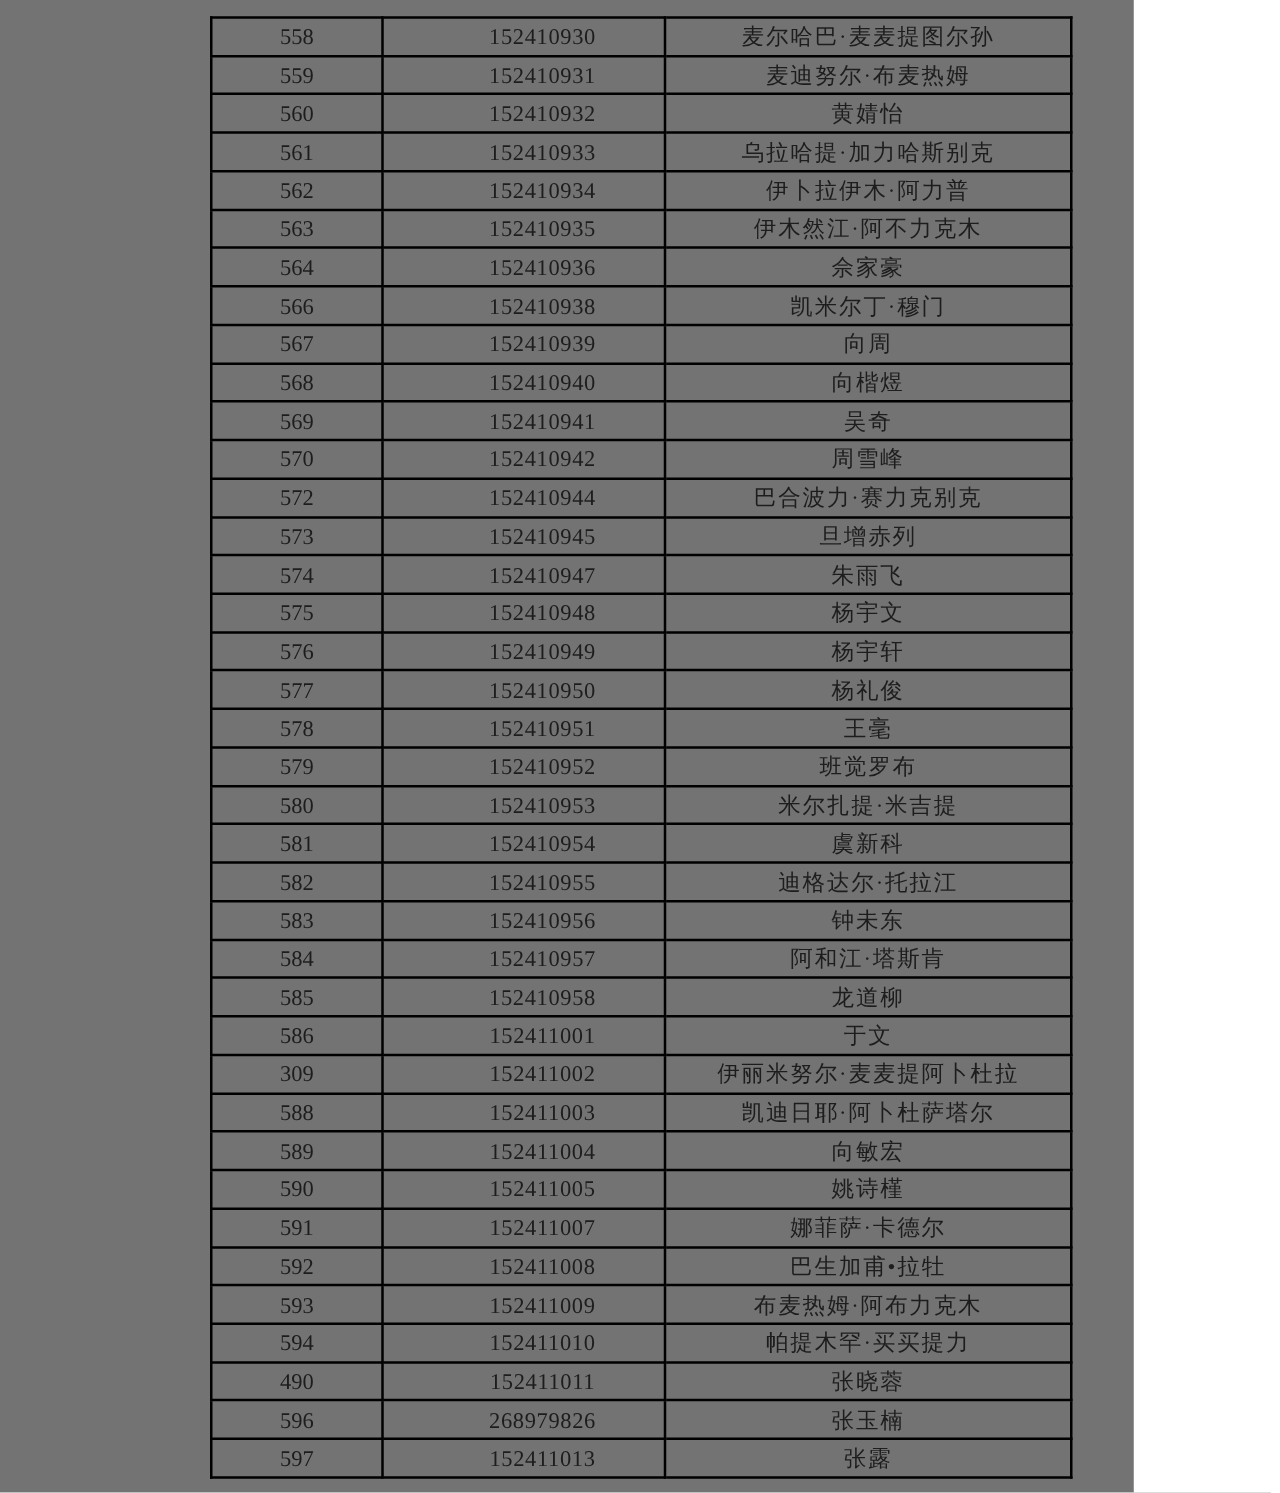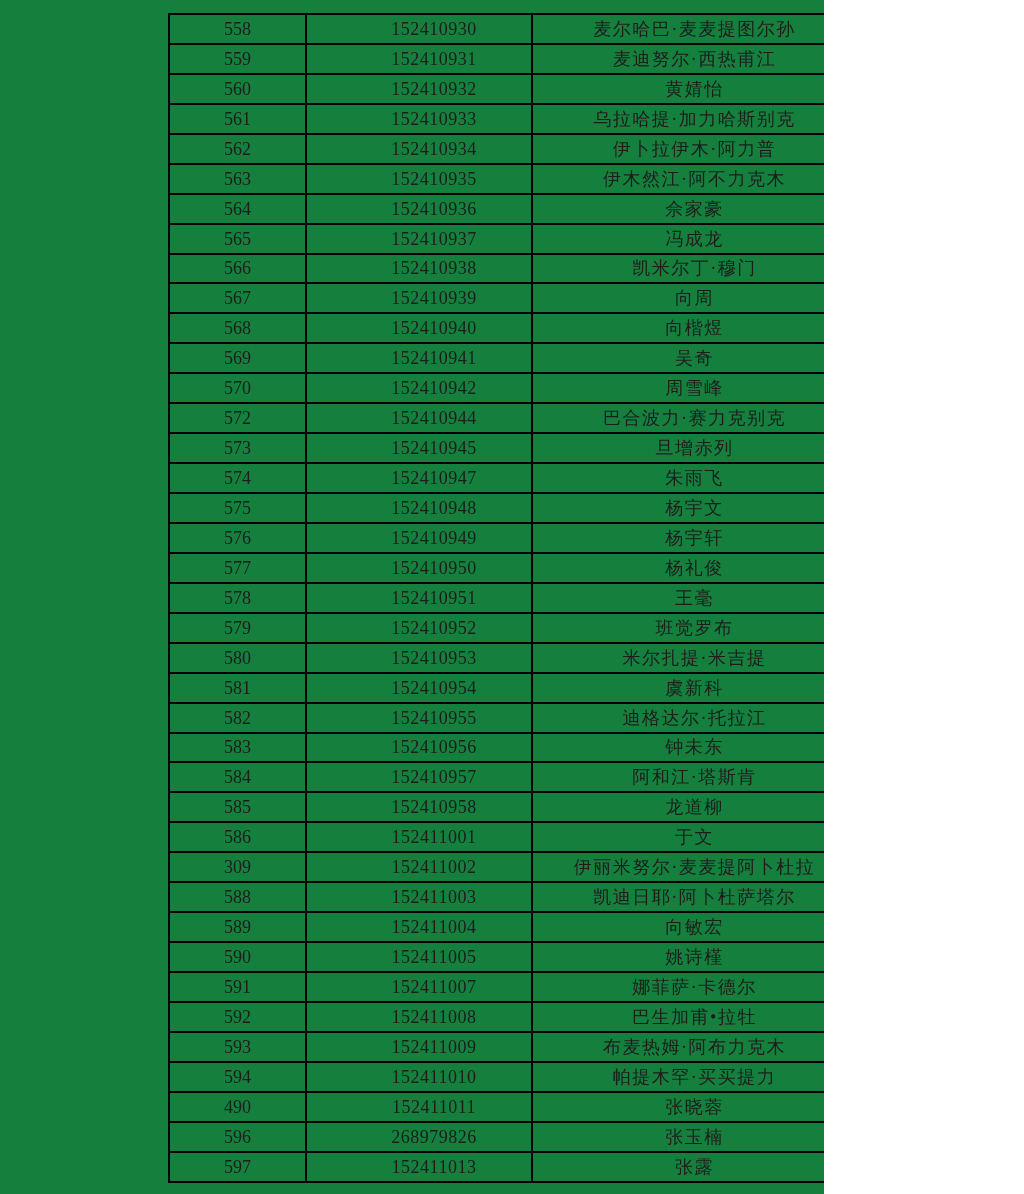--- a/index.html
+++ b/index.html
@@ -6,23 +6,23 @@
   html, body {
     margin: 0;
     padding: 0;
     background: #ffffff;
     width: 1024px;
     height: 1194px;
     font-family: "Liberation Serif", "DejaVu Serif", serif;
   }
   .page {
     position: relative;
-    width: 824px;
+    width: 907px;
     height: 1194px;
-    background: #15803d;
+    background: #737373;
     overflow: hidden;
   }
   table.roster {
     position: absolute;
     left: 168px;
     top: 13px;
     width: 688px;
     height: 1170px;
     border-collapse: collapse;
     table-layout: fixed;
@@ -54,21 +54,21 @@
     </colgroup>
     <tbody id="roster-body">
         <tr>
           <td class="seq-cell">558</td>
           <td class="id-cell">152410930</td>
           <td class="name-cell">麦尔哈巴·麦麦提图尔孙</td>
         </tr>
         <tr>
           <td class="seq-cell">559</td>
           <td class="id-cell">152410931</td>
-          <td class="name-cell">麦迪努尔·西热甫江</td>
+          <td class="name-cell">麦迪努尔·布麦热姆</td>
         </tr>
         <tr>
           <td class="seq-cell">560</td>
           <td class="id-cell">152410932</td>
           <td class="name-cell">黄婧怡</td>
         </tr>
         <tr>
           <td class="seq-cell">561</td>
           <td class="id-cell">152410933</td>
           <td class="name-cell">乌拉哈提·加力哈斯别克</td>
@@ -80,25 +80,20 @@
         </tr>
         <tr>
           <td class="seq-cell">563</td>
           <td class="id-cell">152410935</td>
           <td class="name-cell">伊木然江·阿不力克木</td>
         </tr>
         <tr>
           <td class="seq-cell">564</td>
           <td class="id-cell">152410936</td>
           <td class="name-cell">佘家豪</td>
-        </tr>
-        <tr>
-          <td class="seq-cell">565</td>
-          <td class="id-cell">152410937</td>
-          <td class="name-cell">冯成龙</td>
         </tr>
         <tr>
           <td class="seq-cell">566</td>
           <td class="id-cell">152410938</td>
           <td class="name-cell">凯米尔丁·穆门</td>
         </tr>
         <tr>
           <td class="seq-cell">567</td>
           <td class="id-cell">152410939</td>
           <td class="name-cell">向周</td>

